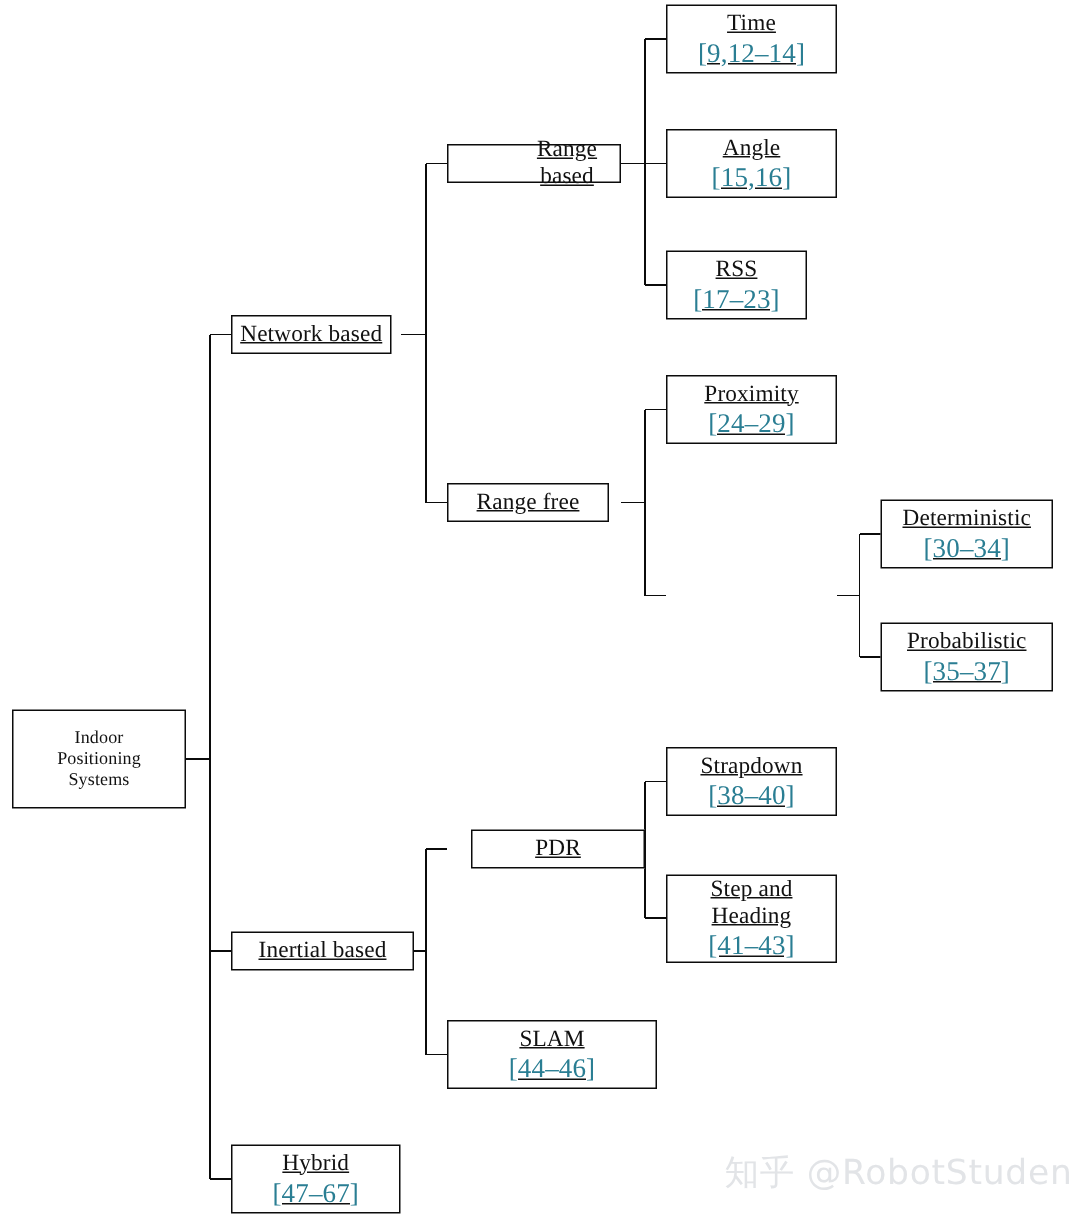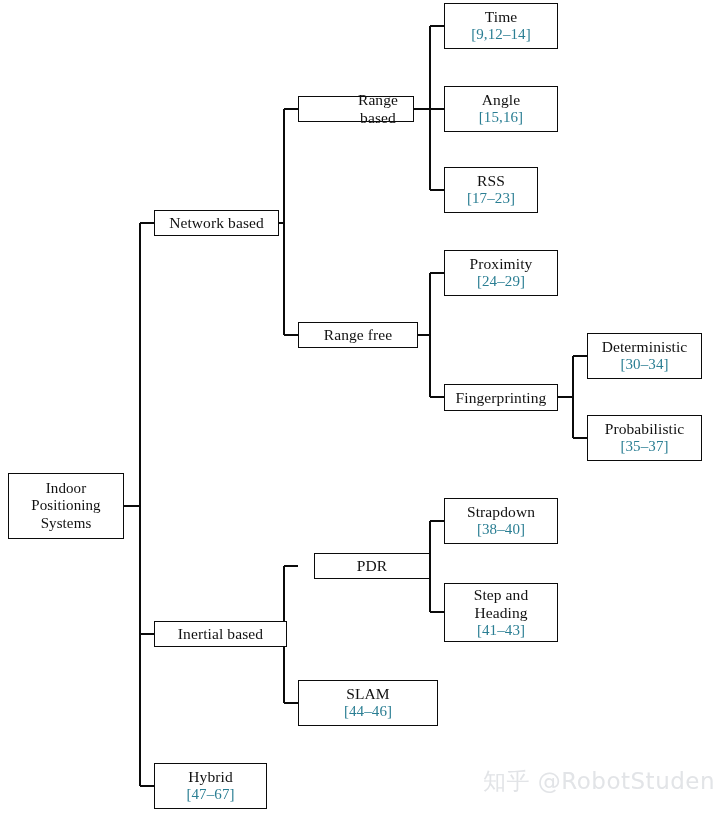--- a/index.html
+++ b/index.html
@@ -25,24 +25,24 @@
     text-align:center;
     color:#111111;
     font-family:"Liberation Serif","DejaVu Serif",serif;
     line-height:1.16;
     letter-spacing:.1px;
   }
   .node .lbl{display:block;white-space:pre-line;}
   .node .ref{display:block;color:#2a7e93;}
 
   
-  .s15{font-size:15.5px;}
-  .s15 .ref{font-size:15px;}
+  .s15{font-size:15.5px;text-decoration:underline;}
+  .s15 .ref{font-size:18px;}
 
-  .root{font-size:15px;}
+  .root{font-size:12px;}
 
   
   .watermark{
     position:absolute;
     color:#e2e4e7;
     font-size:23px;
     font-family:"DejaVu Sans","Liberation Sans",sans-serif;
     white-space:nowrap;
     letter-spacing:.5px;
     user-select:none;
@@ -95,21 +95,21 @@
       <path d="M430,612 H444"></path>
     </g>
   </svg>
 
   <div class="node root" style="left:8px;top:473px;width:116px;height:66px;">
     <span class="lbl">Indoor
 Positioning
 Systems</span>
   </div>
 
-  <div class="node s15" style="left:154px;top:210px;width:125px;height:26px;">
+  <div class="node s15" style="left:154px;top:210px;width:107px;height:26px;">
     <span class="lbl">Network based</span>
   </div>
 
   <div class="node s15" style="left:298px;top:96px;width:116px;height:26px;padding-left:44px;">
     <span class="lbl">Range based</span>
   </div>
 
   <div class="node s15" style="left:444px;top:3px;width:114px;height:46px;">
     <span class="lbl">Time</span>
     <span class="ref">[9,12–14]</span>
@@ -118,44 +118,41 @@
   <div class="node s15" style="left:444px;top:86px;width:114px;height:46px;">
     <span class="lbl">Angle</span>
     <span class="ref">[15,16]</span>
   </div>
 
   <div class="node s15" style="left:444px;top:167px;width:94px;height:46px;">
     <span class="lbl">RSS</span>
     <span class="ref">[17–23]</span>
   </div>
 
-  <div class="node s15" style="left:298px;top:322px;width:120px;height:26px;">
+  <div class="node s15" style="left:298px;top:322px;width:108px;height:26px;">
     <span class="lbl">Range free</span>
   </div>
 
   <div class="node s15" style="left:444px;top:250px;width:114px;height:46px;">
     <span class="lbl">Proximity</span>
     <span class="ref">[24–29]</span>
   </div>
 
-  <div class="node s15" style="left:444px;top:384px;width:114px;height:27px;">
-    <span class="lbl">Fingerprinting</span>
-  </div>
 
   <div class="node s15" style="left:587px;top:333px;width:115px;height:46px;">
     <span class="lbl">Deterministic</span>
     <span class="ref">[30–34]</span>
   </div>
 
   <div class="node s15" style="left:587px;top:415px;width:115px;height:46px;">
     <span class="lbl">Probabilistic</span>
     <span class="ref">[35–37]</span>
   </div>
 
-  <div class="node s15" style="left:154px;top:621px;width:133px;height:26px;">
+  <div class="node s15" style="left:154px;top:621px;width:122px;height:26px;">
     <span class="lbl">Inertial based</span>
   </div>
 
   <div class="node s15" style="left:298px;top:553px;width:116px;height:26px;margin-left:16px;">
     <span class="lbl">PDR</span>
   </div>
 
   <div class="node s15" style="left:444px;top:498px;width:114px;height:46px;">
     <span class="lbl">Strapdown</span>
     <span class="ref">[38–40]</span>

